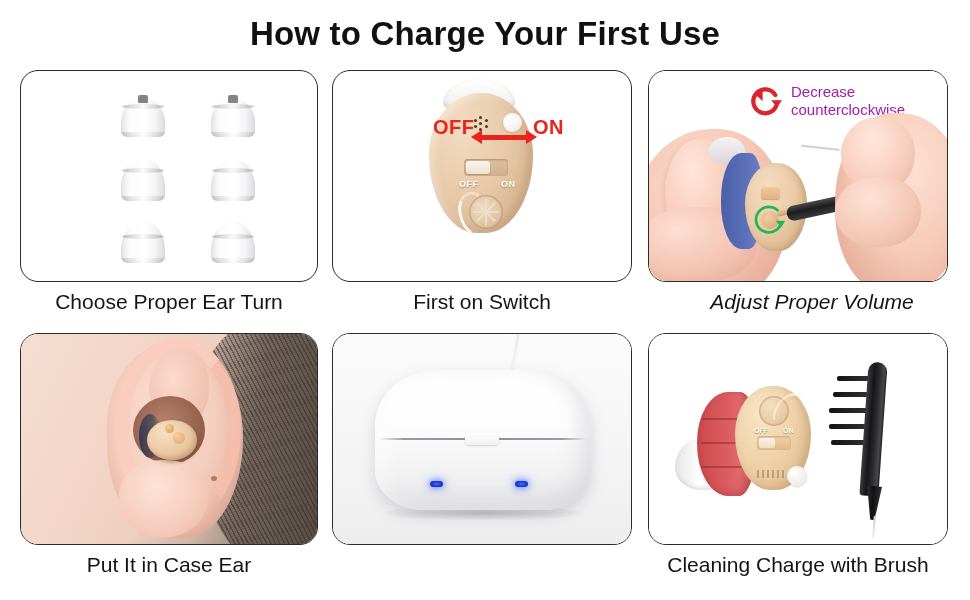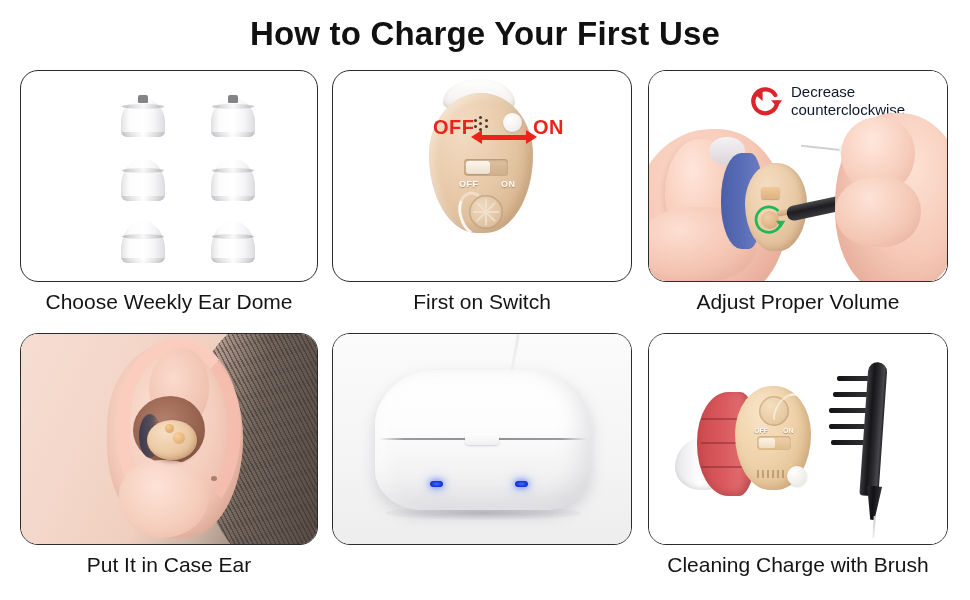--- a/index.html
+++ b/index.html
@@ -58,21 +58,21 @@
     position: absolute;
     text-align: center;
     font-size: 21px;
     font-weight: normal;
     color: #141414;
     font-family: "Liberation Sans", sans-serif;
     white-space: nowrap;
   }
   .cap1 { left: 20px;  top: 290px; width: 298px; }
   .cap2 { left: 332px; top: 290px; width: 300px; }
-  .cap3 { left: 648px; top: 290px; width: 300px; }
+  .cap3 { left: 662px; top: 290px; width: 300px; font-style: italic; }
   .cap4 { left: 20px;  top: 553px; width: 298px; }
   .cap5 { left: 332px; top: 553px; width: 300px; }
   .cap6 { left: 648px; top: 553px; width: 300px; }
 
   
   .dome-grid {
     position: absolute;
     left: 78px;
     top: 12px;
     width: 190px;
@@ -453,21 +453,21 @@
     border-radius: 50%;
     background: radial-gradient(circle at 35% 32%, #ffffff, #dcdce1);
   }
   .note-decrease {
     position: absolute;
     left: 142px;
     top: 12px;
     width: 150px;
     font-size: 15px;
     line-height: 18px;
-    color: #0f172a;
+    color: #a21caf;
     font-family: "Liberation Sans", sans-serif;
     font-weight: normal;
   }
   .rot-icon {
     position: absolute;
     left: 100px;
     top: 13px;
     width: 34px;
     height: 34px;
   }
@@ -837,21 +837,21 @@
       <div class="dome open d-r3a">
         <div class="bell"></div>
           <div class="rim"></div>
       </div>
       <div class="dome open d-r3b">
         <div class="bell"></div>
           <div class="rim"></div>
       </div>
     </div>
   </div>
-  <div class="caption cap1">Choose Weekly Ear Dome</div>
+  <div class="caption cap1">Choose Proper Ear Turn</div>
 
   <div class="panel p2">
     <div class="aid-stage">
       <div class="aid-dome-top"></div>
       <div class="aid-body"></div>
 
       <div class="mic-dots">
         <i style="left:6px;  top:0px;"></i>
         <i style="left:11.5px;top:3px;"></i>
         <i style="left:11.5px;top:9px;"></i>

